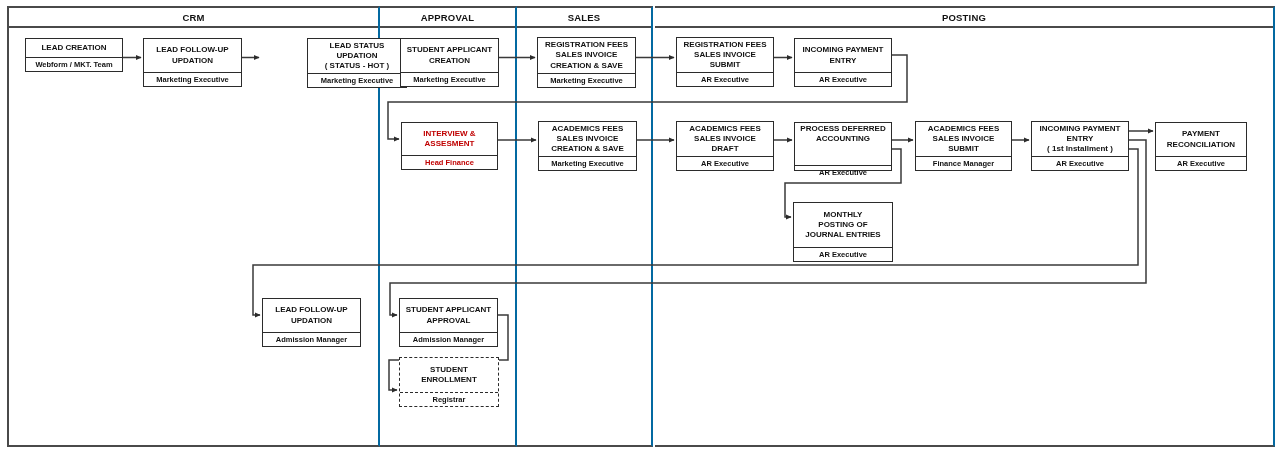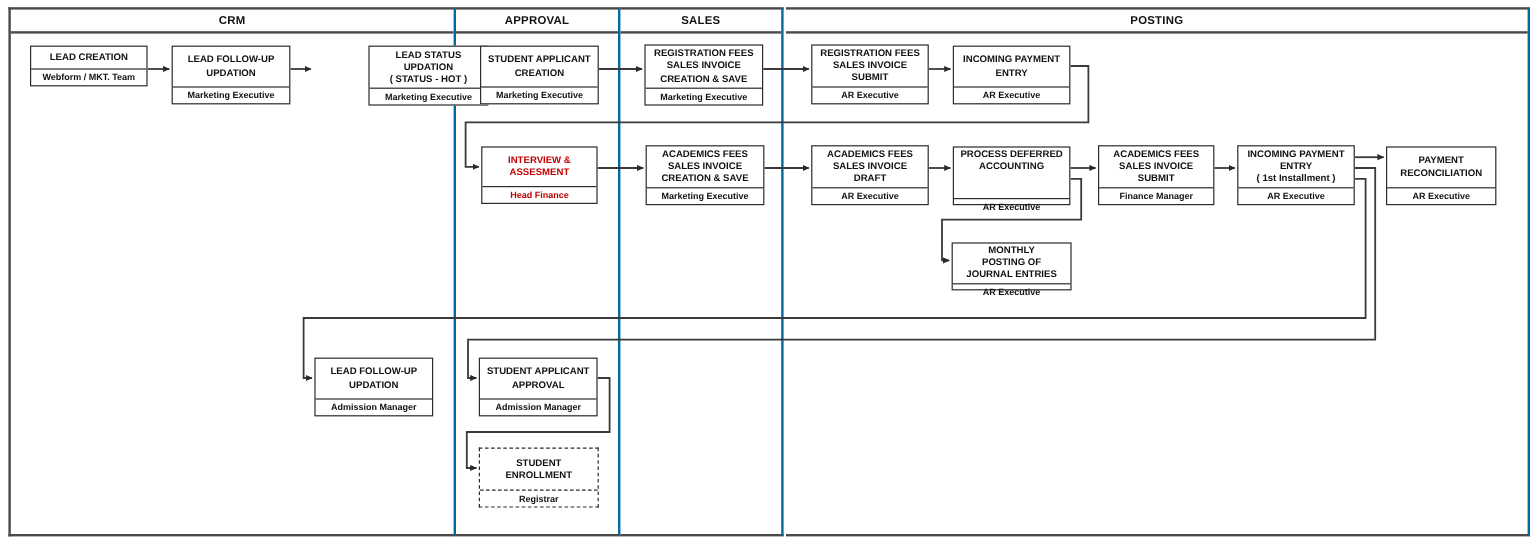--- a/index.html
+++ b/index.html
@@ -152,36 +152,36 @@
 ENTRY
 ( 1st Installment )</div>
     <div class="node-role">AR Executive</div>
   </div>
   <div class="node" style="left:1155px;top:122px;width:92px;height:49px;">
     <div class="node-title">PAYMENT
 RECONCILIATION</div>
     <div class="node-role">AR Executive</div>
   </div>
 
-  <div class="node" style="left:793px;top:202px;width:100px;height:40px;">
+  <div class="node" style="left:793px;top:202px;width:100px;height:60px;">
     <div class="node-title">MONTHLY
 POSTING OF
 JOURNAL ENTRIES</div>
     <div class="node-role">AR Executive</div>
   </div>
 
   <div class="node" style="left:262px;top:298px;width:99px;height:49px;">
     <div class="node-title">LEAD FOLLOW-UP
 UPDATION</div>
     <div class="node-role">Admission Manager</div>
   </div>
   <div class="node" style="left:399px;top:298px;width:99px;height:49px;">
     <div class="node-title">STUDENT APPLICANT
 APPROVAL</div>
     <div class="node-role">Admission Manager</div>
   </div>
-  <div class="node dashed" style="left:399px;top:373px;width:100px;height:50px;justify-content:center;">
+  <div class="node dashed" style="left:399px;top:357px;width:100px;height:50px;justify-content:center;">
     <div class="node-title">STUDENT
 ENROLLMENT</div>
     <div class="node-role">Registrar</div>
   </div>
 
 </div>
 
 </body></html>

